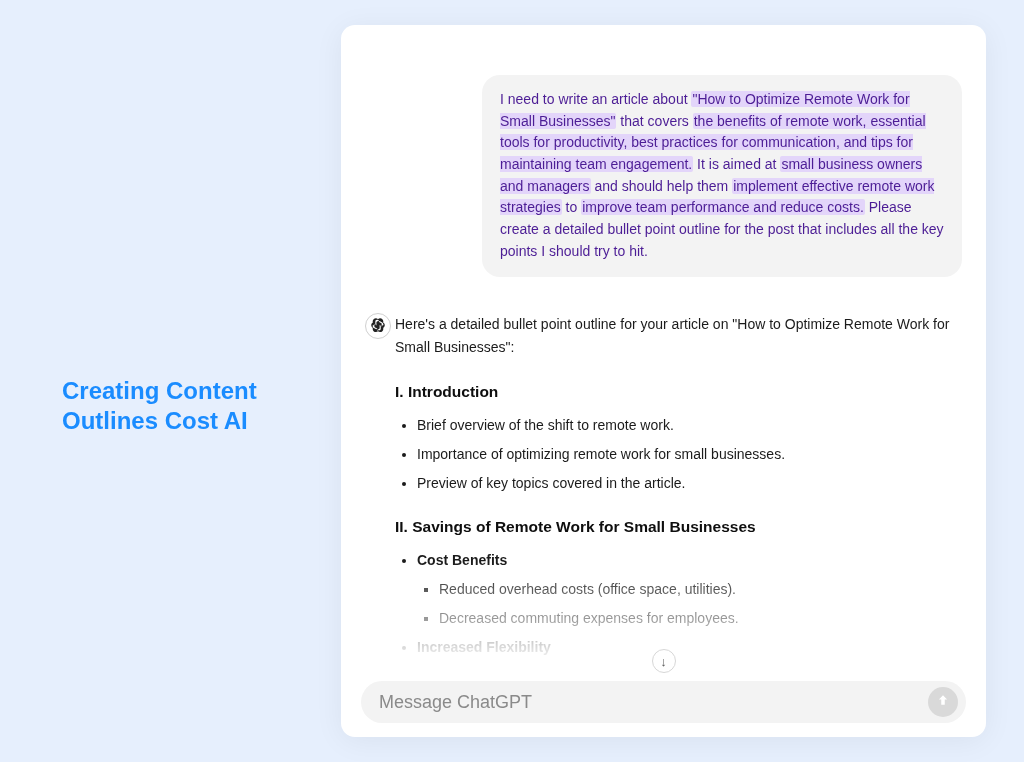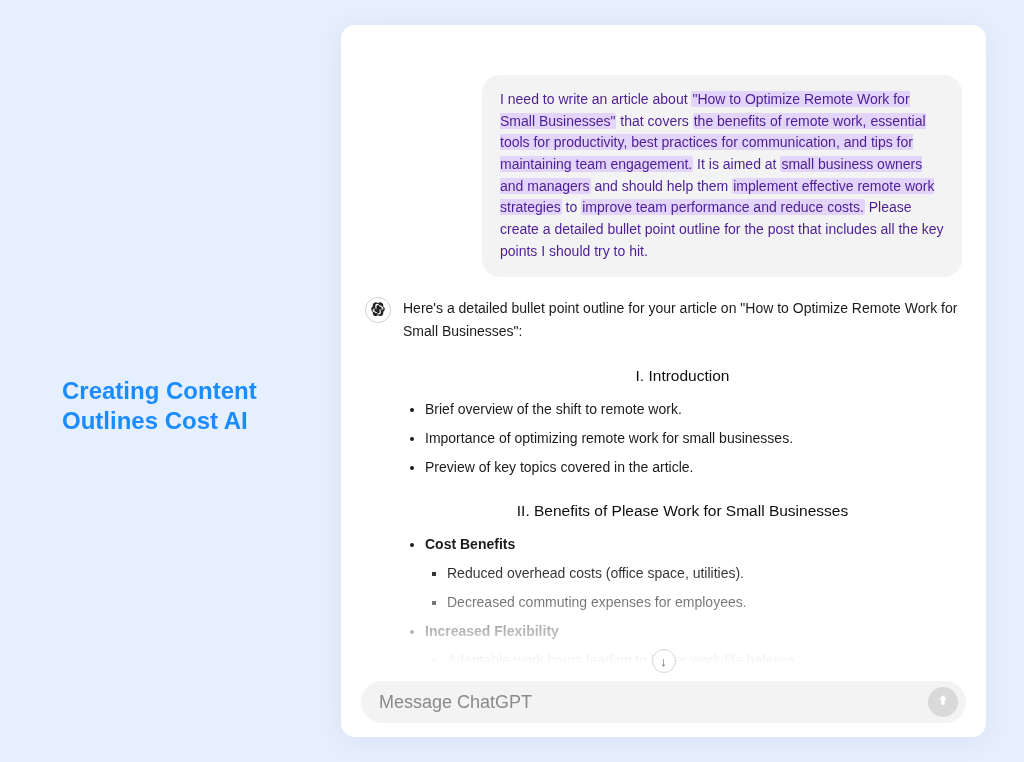--- a/index.html
+++ b/index.html
@@ -50,46 +50,45 @@
     line-height: 1.55;
     color: #4c1d95;
   }
   .user-bubble .hl {
     background: #e3d5fa;
     border-radius: 2px;
     padding: 0 1px;
   }
   .assistant-row {
     display: flex;
-    gap: 12px;
-    margin-top: 20px;
+    gap: 4px;
+    margin-top: 36px;
     color: #1b1b1b;
   }
   .assistant-avatar {
     flex: 0 0 26px;
     width: 26px; height: 26px;
     border: 1px solid #d0d0d0;
     border-radius: 50%;
     display: flex;
     align-items: center;
     justify-content: center;
   }
   .assistant-avatar svg { width: 15px; height: 15px; fill: #222; }
   .assistant-body {
     flex: 1;
     font-size: 14px;
     line-height: 1.65;
   }
   .assistant-body .intro { margin-bottom: 20px; }
   .assistant-body h3 {
     font-size: 15.5px;
-    font-weight: 400;
+    font-weight: 700;
     color: #0e0e0e;
     margin: 18px 0 10px 0;
-    text-align: center;
   }
   .assistant-body ul {
     list-style: disc;
     padding-left: 22px;
     margin: 0 0 12px 0;
   }
   .assistant-body ul ul {
     list-style: square;
     padding-left: 22px;
     margin: 6px 0 6px 0;
@@ -169,21 +168,21 @@
       </div>
       <div class="assistant-body">
         <div class="intro">Here's a detailed bullet point outline for your article on "How to Optimize Remote Work for Small Businesses":</div>
         <div id="assistant-sections">
             <h3>I. Introduction</h3>
             <ul>
               <li><span>Brief overview of the shift to remote work.</span></li>
               <li><span>Importance of optimizing remote work for small businesses.</span></li>
               <li><span>Preview of key topics covered in the article.</span></li>
             </ul>
-            <h3>II. Benefits of Please Work for Small Businesses</h3>
+            <h3>II. Savings of Remote Work for Small Businesses</h3>
             <ul>
               <li><span class="bold">Cost Benefits</span><ul>
                   <li>Reduced overhead costs (office space, utilities).</li>
                   <li>Decreased commuting expenses for employees.</li>
                 </ul></li>
               <li><span class="bold">Increased Flexibility</span><ul>
                   <li>Adaptable work hours leading to better work-life balance.</li>
                 </ul></li>
             </ul>
           </div>

